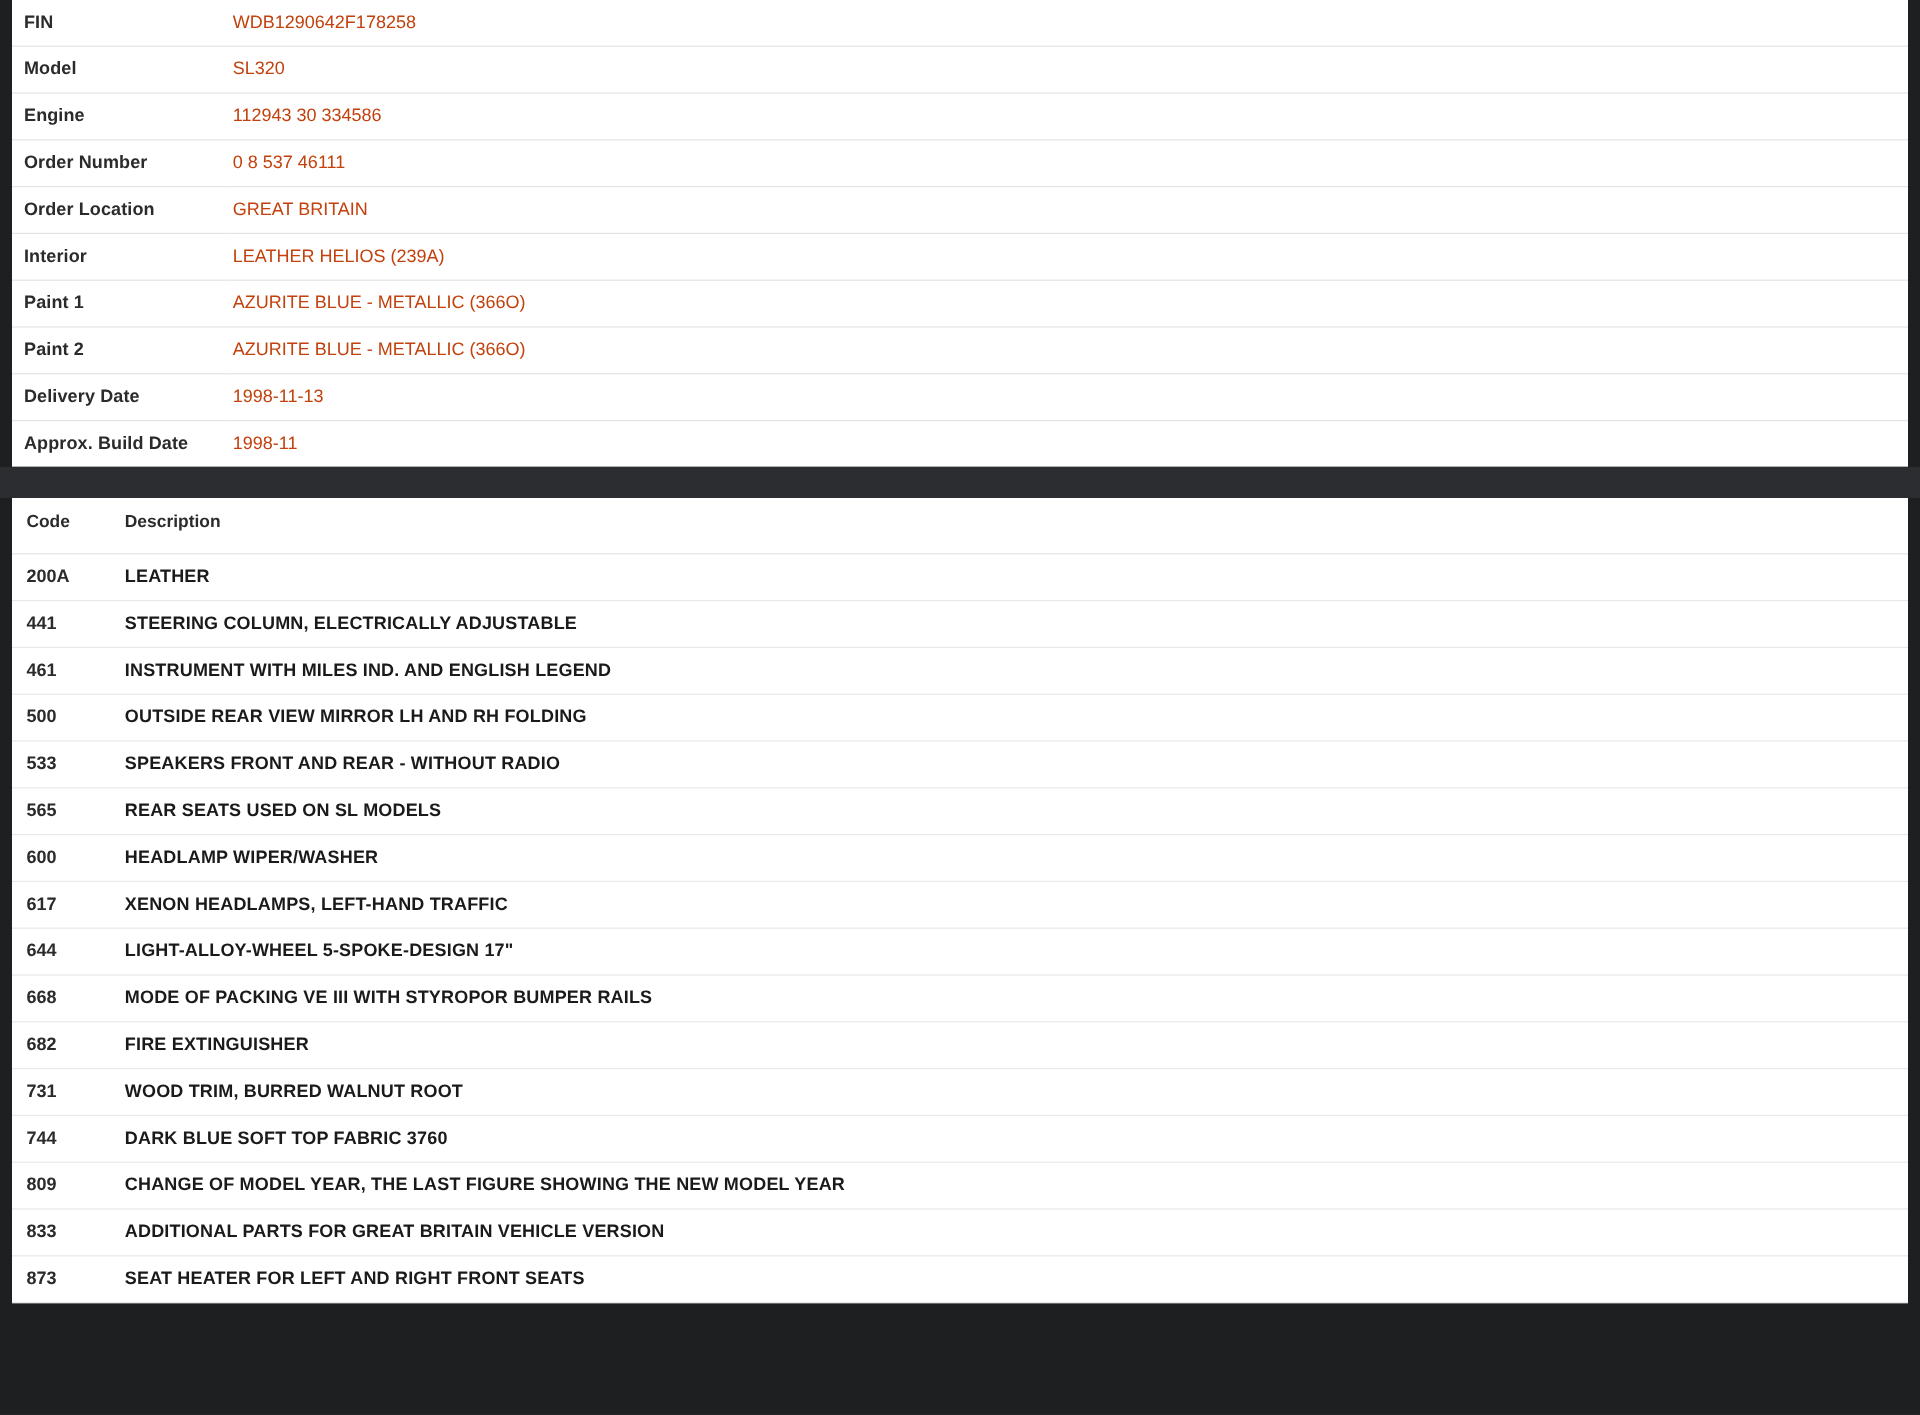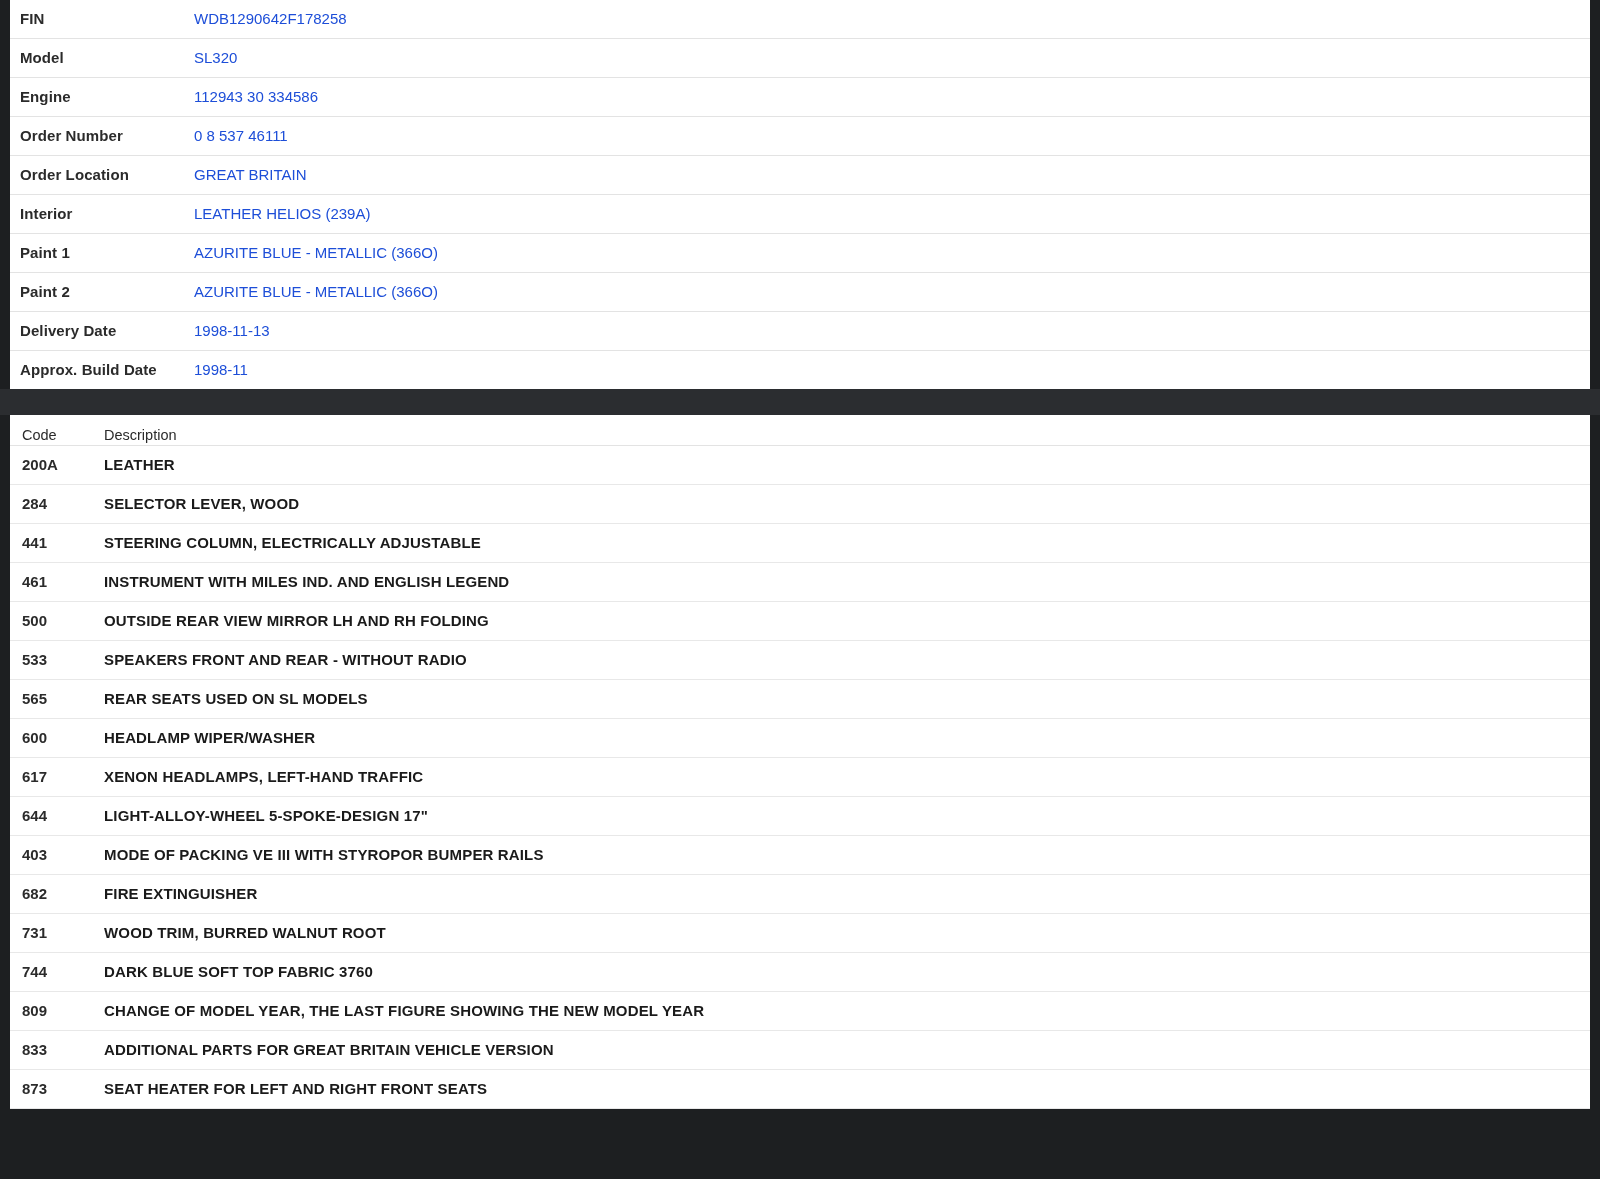--- a/index.html
+++ b/index.html
@@ -46,41 +46,41 @@
     vertical-align: middle;
   }
   .info-label {
     width: 172px;
     padding-left: 10px !important;
     font-weight: bold;
     color: #2b2b2b;
     letter-spacing: .1px;
   }
   .info-value {
-    color: #1d4ed8;
+    color: #c2410c;
     font-weight: normal;
     padding-left: 2px !important;
   }
   
   .gap {
     height: 26px;
     background: #2b2d30;
   }
   
   .codes-table {
     width: 100%;
     border-collapse: collapse;
     table-layout: fixed;
   }
   .codes-table thead th {
     text-align: left;
     font-size: 14.5px;
-    font-weight: normal;
+    font-weight: bold;
     color: #2b2b2b;
-    padding: 12px 0 2px 0;
+    padding: 12px 0 18px 0;
     border-bottom: 1px solid #e3e3e3;
   }
   .codes-table th.col-code,
   .codes-table td.col-code {
     width: 78px;
     padding-left: 12px !important;
   }
   .codes-table th.col-desc,
   .codes-table td.col-desc {
     padding-left: 4px !important;
@@ -170,24 +170,20 @@
           <th class="col-code">Code</th>
           <th class="col-desc">Description</th>
         </tr>
       </thead>
       <tbody>
         <tr>
           <td class="col-code">200A</td>
           <td class="col-desc">LEATHER</td>
         </tr>
         <tr>
-          <td class="col-code">284</td>
-          <td class="col-desc">SELECTOR LEVER, WOOD</td>
-        </tr>
-        <tr>
           <td class="col-code">441</td>
           <td class="col-desc">STEERING COLUMN, ELECTRICALLY ADJUSTABLE</td>
         </tr>
         <tr>
           <td class="col-code">461</td>
           <td class="col-desc">INSTRUMENT WITH MILES IND. AND ENGLISH LEGEND</td>
         </tr>
         <tr>
           <td class="col-code">500</td>
           <td class="col-desc">OUTSIDE REAR VIEW MIRROR LH AND RH FOLDING</td>
@@ -206,21 +202,21 @@
         </tr>
         <tr>
           <td class="col-code">617</td>
           <td class="col-desc">XENON HEADLAMPS, LEFT-HAND TRAFFIC</td>
         </tr>
         <tr>
           <td class="col-code">644</td>
           <td class="col-desc">LIGHT-ALLOY-WHEEL 5-SPOKE-DESIGN 17"</td>
         </tr>
         <tr>
-          <td class="col-code">403</td>
+          <td class="col-code">668</td>
           <td class="col-desc">MODE OF PACKING VE III WITH STYROPOR BUMPER RAILS</td>
         </tr>
         <tr>
           <td class="col-code">682</td>
           <td class="col-desc">FIRE EXTINGUISHER</td>
         </tr>
         <tr>
           <td class="col-code">731</td>
           <td class="col-desc">WOOD TRIM, BURRED WALNUT ROOT</td>
         </tr>

